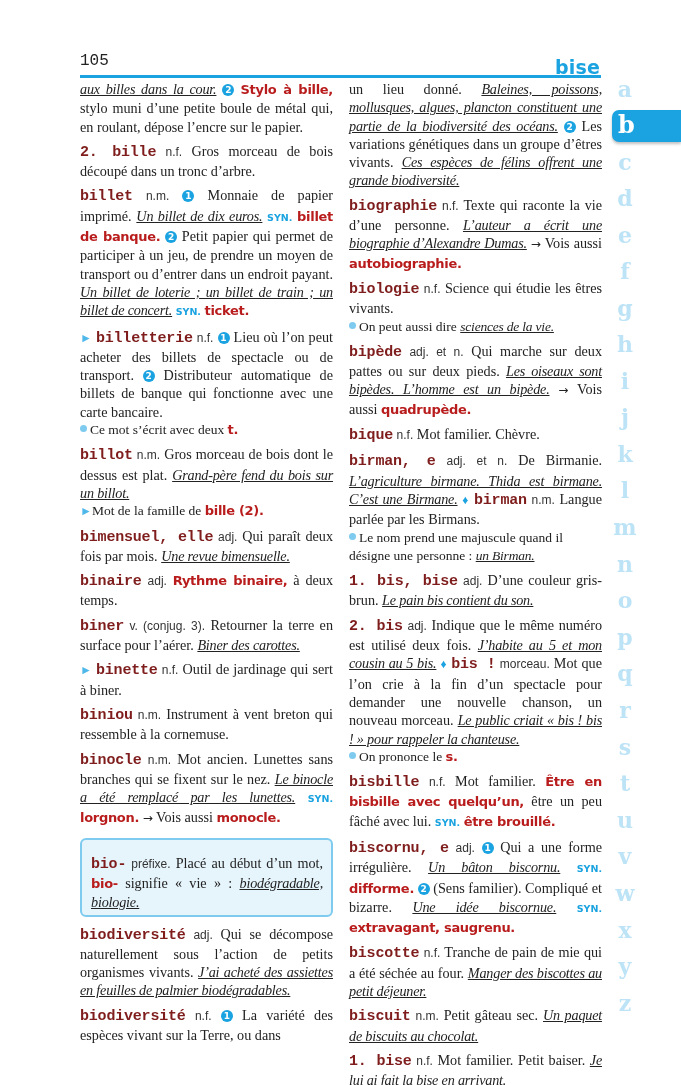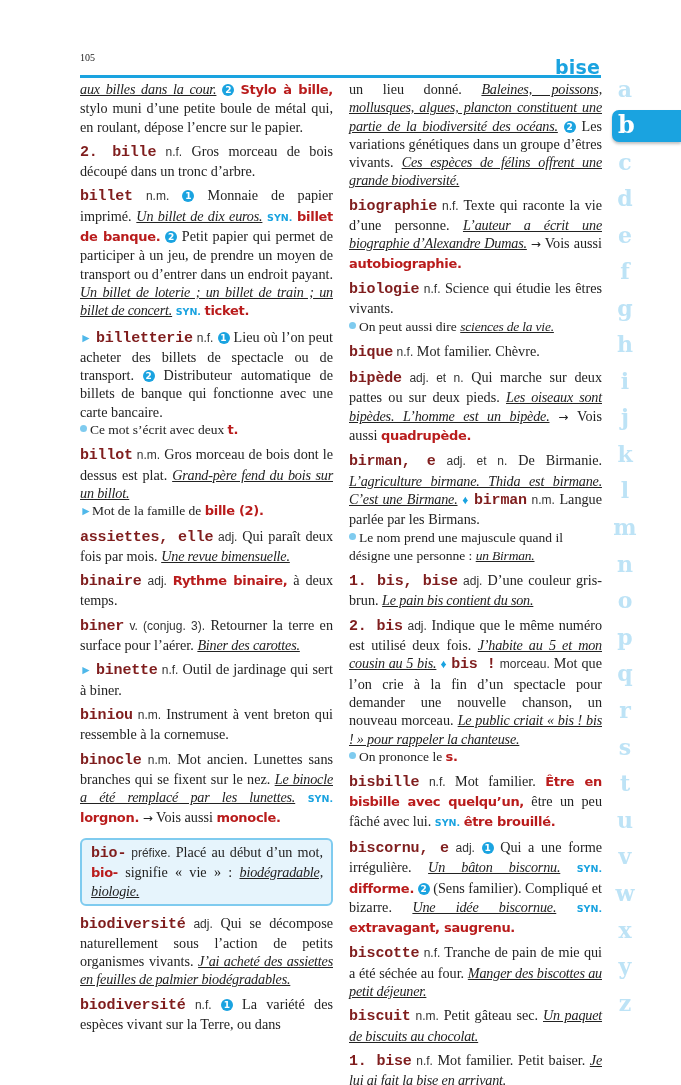--- a/index.html
+++ b/index.html
@@ -1,20 +1,20 @@
 <!DOCTYPE html>
 <html><head>
 <meta charset="utf-8">
 <style>
   html, body { margin:0; padding:0; }
   body {
     width:681px; height:1085px; background:#ffffff; position:relative; overflow:hidden;
     font-family:"Liberation Serif", "DejaVu Serif", serif; color:#222;
   }
-  .page-num { position:absolute; left:80px; top:52px; font-family:Liberation Serif, serif; font-size:10px; color:#222; }
+  .page-num { position:absolute; left:80px; top:52px; font-family:Liberation Mono, monospace; font-size:16px; color:#222; }
   .running-head { position:absolute; right:81px; top:56px; font-family:"DejaVu Sans", sans-serif; font-weight:bold; font-size:19px; color:#1aa3e0; letter-spacing:0.2px; }
   .rule { position:absolute; left:80px; top:75px; width:521px; height:3px; background:#1aa3e0; }
   .col { position:absolute; top:80px; width:253px; font-size:14.2px; line-height:18.3px; text-align:justify; }
   .col.left { left:80px; }
   .col.right { left:349px; }
   .entry { margin:0 0 6px 0; }
   .entry p { margin:0; }
   .hw { font-family:Liberation Mono, monospace; font-weight:bold; color:#7f1d1d; font-size:15px; letter-spacing:-0.2px; }
   .gram { font-family:"Liberation Sans", sans-serif; font-size:12px; color:#333; }
   .ex { font-style:italic; letter-spacing:-0.2px;text-decoration:underline; }
@@ -24,21 +24,21 @@
     display:inline-block; width:12px; height:12px; border-radius:50%; background:#1aa3e0; color:#fff;
     font-family:"DejaVu Sans", sans-serif; font-weight:bold; font-size:9px; line-height:12px; text-align:center;
     vertical-align:1px;
   }
   .tri { color:#4fb8ea; font-size:12px; }
   .dot { display:inline-block; width:7px; height:7px; border-radius:50%; background:#7fcbef; vertical-align:2px; margin-right:3px; }
   .diamond { color:#1aa3e0; font-size:12px; }
   .note { font-size:13.5px; text-align:left; }
   .box {
     border:2px solid #7fcbef; border-radius:6px; background:#e6f4fc;
-    padding:3px 8px 3px 9px; margin:10px 0 8px 0;
+    padding:14px 8px 3px 9px; margin:10px 0 8px 0;
   }
   .arrow { font-family:"DejaVu Sans", sans-serif; font-size:12px; }
   
   .alpha { position:absolute; left:612px; top:0; width:69px; }
   .alpha .letter {
     position:absolute; left:0; width:26px; text-align:center;
     font-family:"DejaVu Serif", serif; font-weight:bold; font-size:22px; color:#bde3f6;
   }
   .alpha .tab {
     position:absolute; left:0; top:110px; width:69px; height:32px; background:#1aa3e0;
@@ -98,21 +98,21 @@
   <div class="entry">
       <p>
     <span class="hw">billot</span>
     <span class="gram">n.m.</span><span> Gros morceau de bois dont le dessus est plat. </span><span class="ex">Grand-père fend du bois sur un billot.</span>
   </p>
   <p class="note"><span class="tri">►</span><span>Mot de la famille de </span><span class="b">bille (2).</span></p>
   </div>
 
   <div class="entry">
       <p>
-    <span class="hw">assiettes, elle</span>
+    <span class="hw">bimensuel, elle</span>
     <span class="gram">adj.</span><span> Qui paraît deux fois par mois. </span><span class="ex">Une revue bimensuelle.</span>
   </p>
     </div>
 
   <div class="entry">
       <p>
     <span class="hw">binaire</span>
     <span class="gram">adj.</span>
     <span class="b">Rythme binaire,</span><span> à deux temps.</span>
   </p>
@@ -193,30 +193,30 @@
   <div class="entry">
       <p>
     <span class="hw">biologie</span>
     <span class="gram">n.f.</span><span> Science qui étudie les êtres vivants.</span>
   </p>
   <p class="note"><span class="dot"></span><span>On peut aussi dire </span><span class="ex">sciences de la vie.</span></p>
   </div>
 
   <div class="entry">
       <p>
-    <span class="hw">bique</span>
-    <span class="gram">n.f.</span><span> Mot familier. Chèvre.</span>
-  </p>
-    </div>
-
-  <div class="entry">
-      <p>
     <span class="hw">bipède</span>
     <span class="gram">adj. et n.</span><span> Qui marche sur deux pattes ou sur deux pieds. </span><span class="ex">Les oiseaux sont bipèdes. L’homme est un bipède.</span>
     <span class="arrow">→</span><span> Vois aussi </span><span class="b">quadrupède.</span>
+  </p>
+    </div>
+
+  <div class="entry">
+      <p>
+    <span class="hw">bique</span>
+    <span class="gram">n.f.</span><span> Mot familier. Chèvre.</span>
   </p>
     </div>
 
   <div class="entry">
       <p>
     <span class="hw">birman, e</span>
     <span class="gram">adj. et n.</span><span> De Birmanie. </span><span class="ex">L’agriculture birmane. Thida est birmane. C’est une Birmane.</span>
     <span class="diamond">♦</span>
     <span class="hw">birman</span>
     <span class="gram">n.m.</span><span> Langue parlée par les Birmans.</span>

